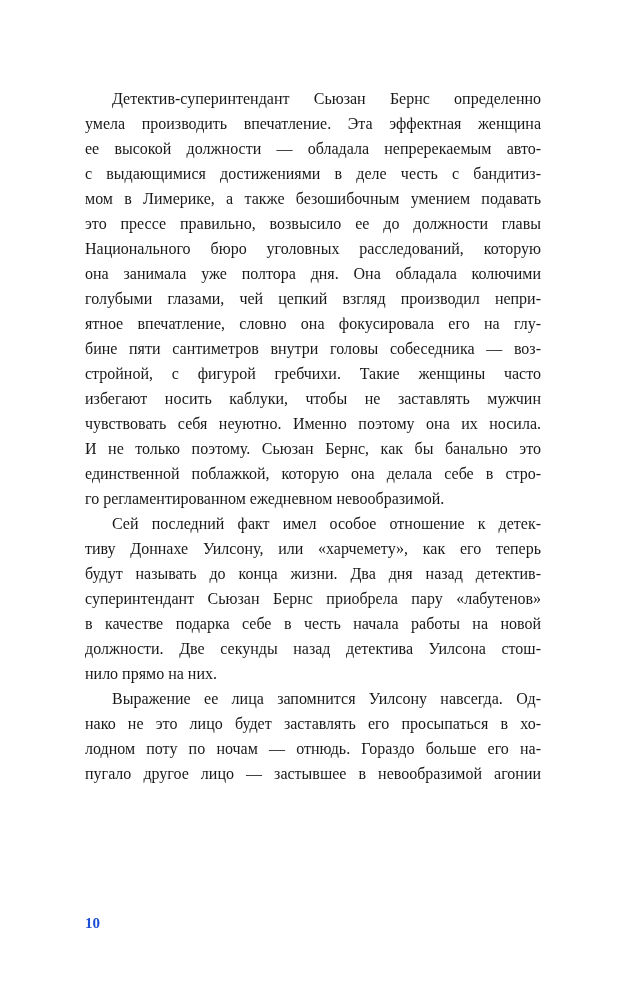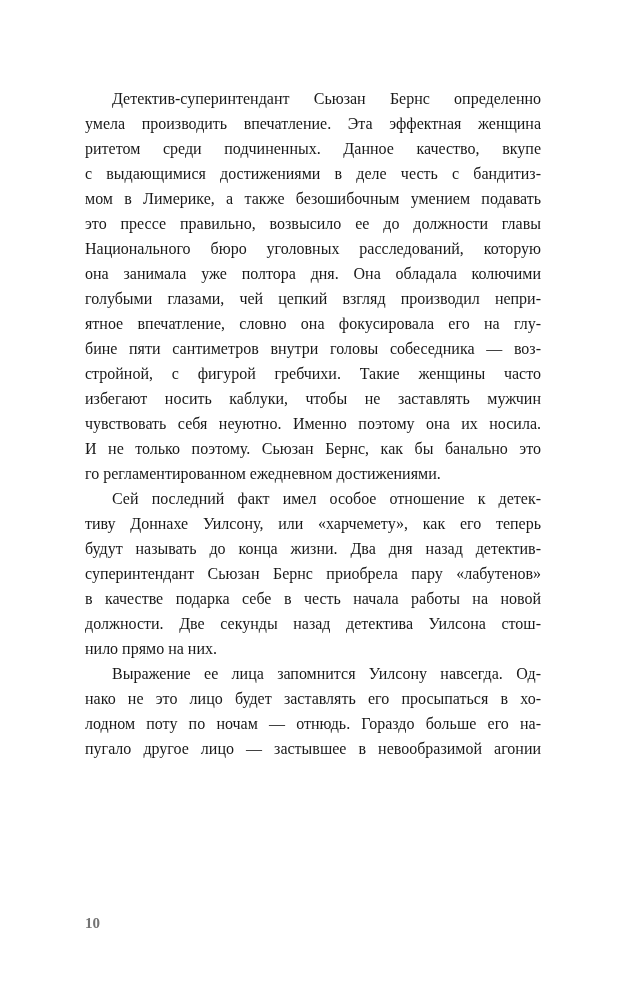--- a/index.html
+++ b/index.html
@@ -37,45 +37,46 @@
   .para .line.last {
     text-align-last: left;
   }
   .page-number {
     position: absolute;
     left: 85px;
     top: 915px;
     font-family: "Liberation Serif", "DejaVu Serif", serif;
     font-size: 15px;
     font-weight: 700;
-    color: #737373;
+    color: #1d4ed8;
   }
 </style>
 </head>
 <body>
 
 <div class="book-page">
   <div class="text-block">
       <div class="para">
         <div class="line first">Детектив-суперинтендант Сьюзан Бернс определенно</div>
         <div class="line">умела производить впечатление. Эта эффектная женщина</div>
-        <div class="line">ритетом среди подчиненных. Данное качество, вкупе</div>
+        <div class="line">ее высокой должности — обладала непререкаемым авто-</div>
         <div class="line">с выдающимися достижениями в деле честь с бандитиз-</div>
         <div class="line">мом в Лимерике, а также безошибочным умением подавать</div>
         <div class="line">это прессе правильно, возвысило ее до должности главы</div>
         <div class="line">Национального бюро уголовных расследований, которую</div>
         <div class="line">она занимала уже полтора дня. Она обладала колючими</div>
         <div class="line">голубыми глазами, чей цепкий взгляд производил непри-</div>
         <div class="line">ятное впечатление, словно она фокусировала его на глу-</div>
         <div class="line">бине пяти сантиметров внутри головы собеседника — воз-</div>
         <div class="line">стройной, с фигурой гребчихи. Такие женщины часто</div>
         <div class="line">избегают носить каблуки, чтобы не заставлять мужчин</div>
         <div class="line">чувствовать себя неуютно. Именно поэтому она их носила.</div>
         <div class="line">И не только поэтому. Сьюзан Бернс, как бы банально это</div>
-        <div class="line last">го регламентированном ежедневном достижениями.</div>
+        <div class="line">единственной поблажкой, которую она делала себе в стро-</div>
+        <div class="line last">го регламентированном ежедневном невообразимой.</div>
       </div>
       <div class="para">
         <div class="line first">Сей последний факт имел особое отношение к детек-</div>
         <div class="line">тиву Доннахе Уилсону, или «харчемету», как его теперь</div>
         <div class="line">будут называть до конца жизни. Два дня назад детектив-</div>
         <div class="line">суперинтендант Сьюзан Бернс приобрела пару «лабутенов»</div>
         <div class="line">в качестве подарка себе в честь начала работы на новой</div>
         <div class="line">должности. Две секунды назад детектива Уилсона стош-</div>
         <div class="line last">нило прямо на них.</div>
       </div>

